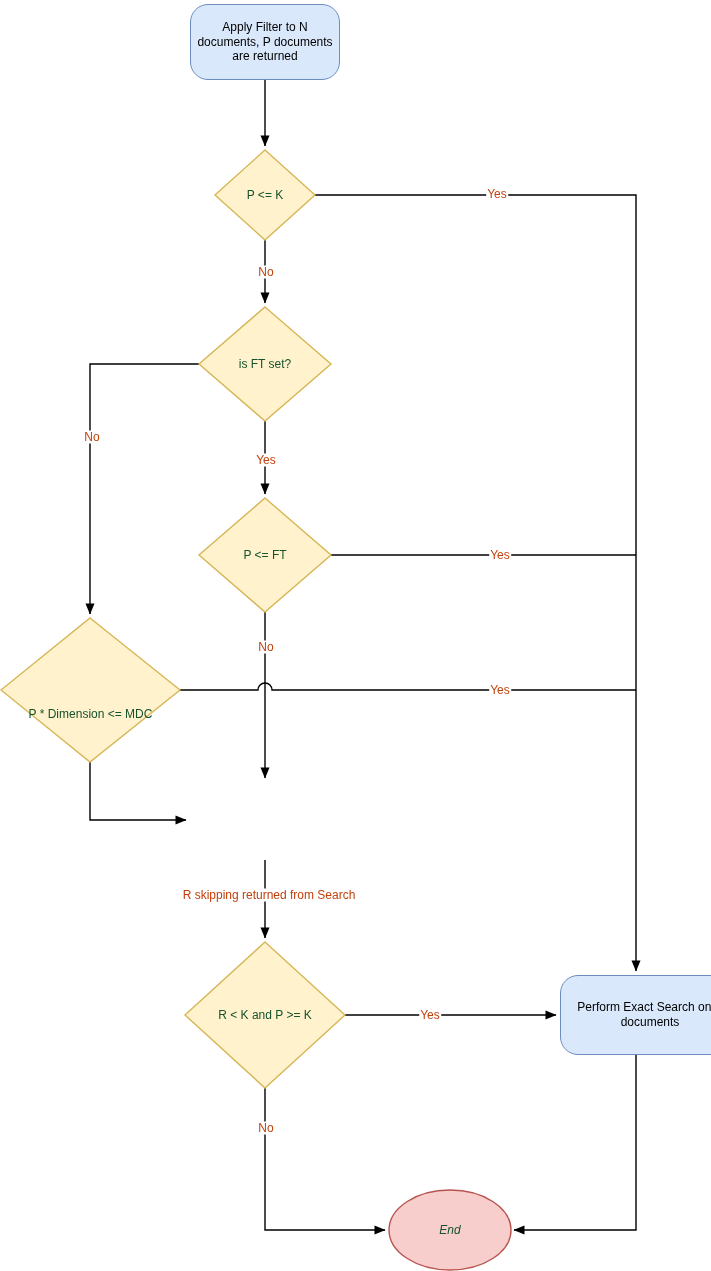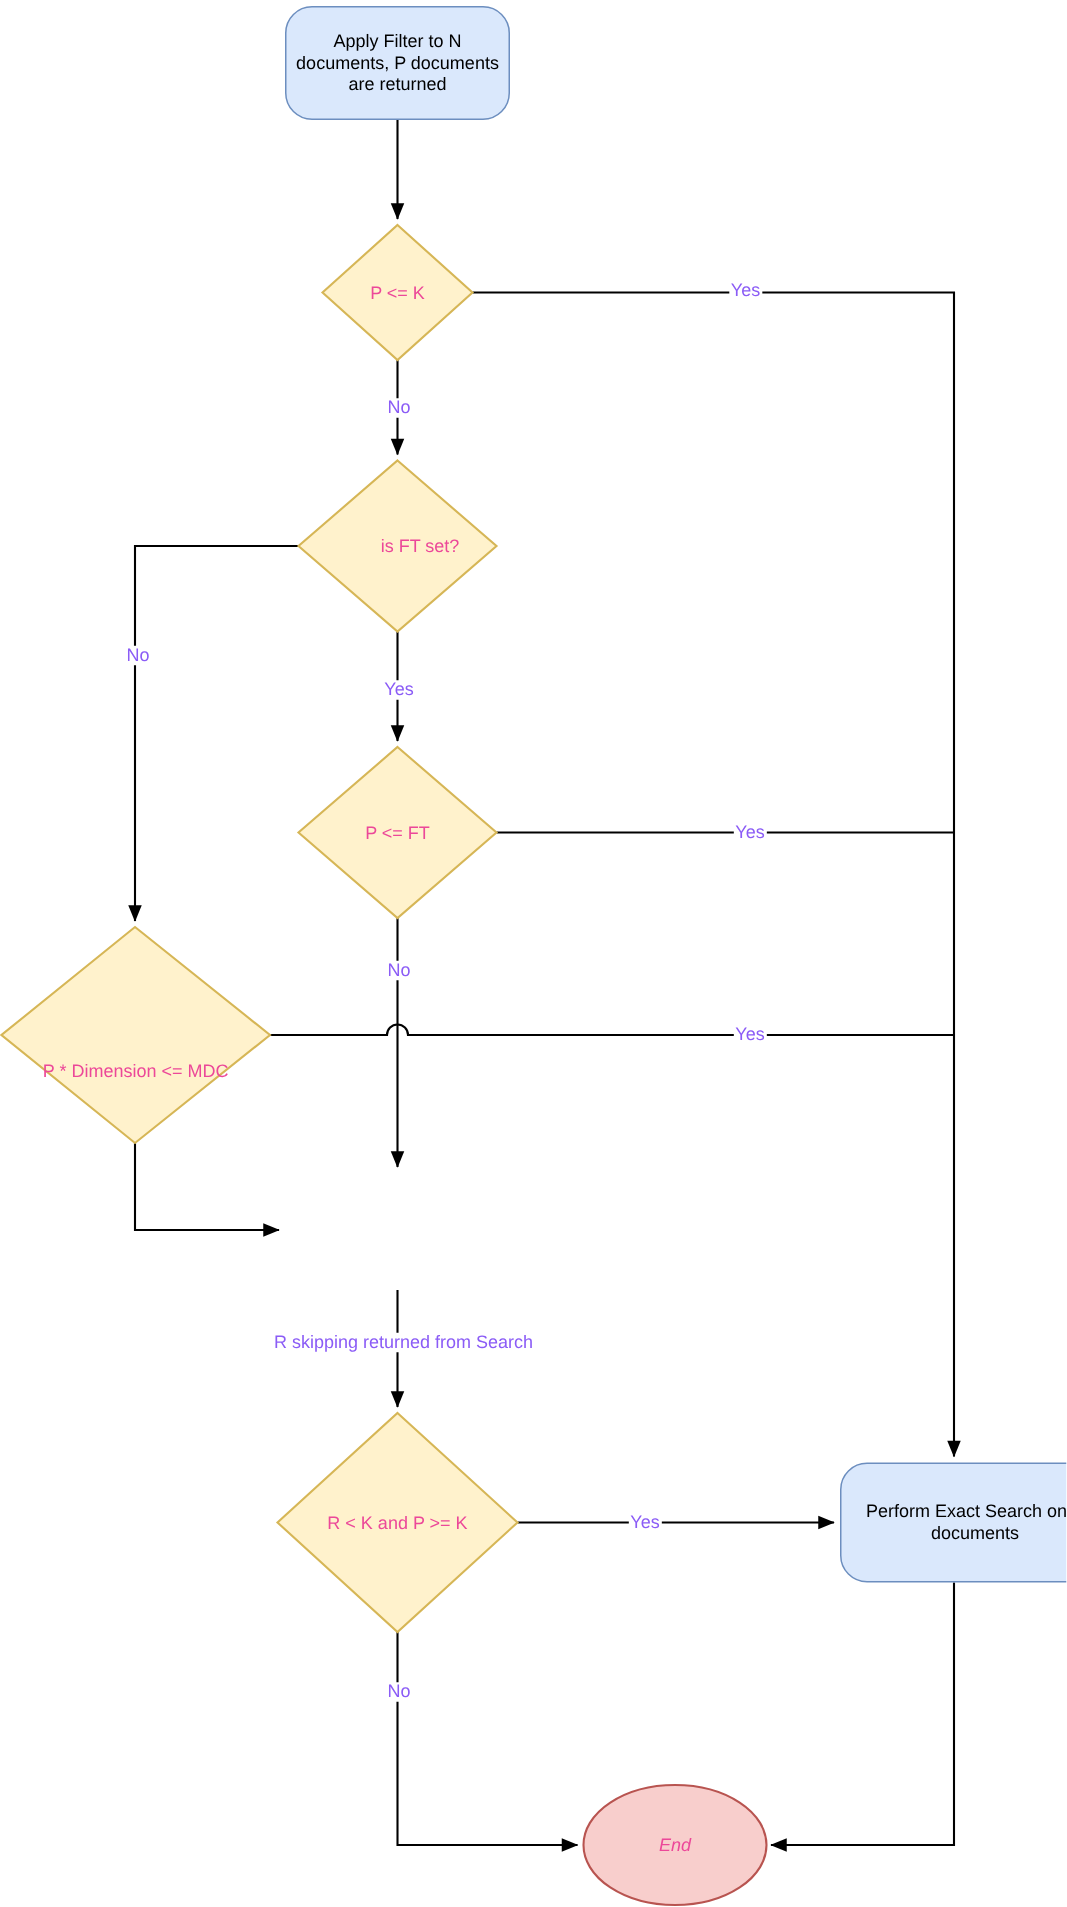--- a/index.html
+++ b/index.html
@@ -12,31 +12,31 @@
   .canvas{
     position:relative;width:711px;height:1271px;background:var(--canvas-bg);
     font-family:"Liberation Sans","DejaVu Sans",sans-serif;overflow:hidden;
   }
   .canvas svg{position:absolute;left:0;top:0;z-index:1;}
   .edge{fill:none;stroke:var(--edge-color);stroke-width:1.4;}
   .diamond{fill:var(--decision-fill);stroke:var(--decision-stroke);stroke-width:1.4;}
   .terminator{fill:var(--terminator-fill);stroke:var(--terminator-stroke);stroke-width:1.4;}
   .node-label{
     position:absolute;z-index:2;display:flex;align-items:center;justify-content:center;
-    text-align:center;font-size:12px;line-height:1.22;color:#ec4899;pointer-events:none;
+    text-align:center;font-size:12px;line-height:1.22;color:#14532d;pointer-events:none;
   }
   .box{
     position:absolute;z-index:2;display:flex;align-items:center;justify-content:center;
     text-align:center;font-size:12px;line-height:1.22;color:#000;
     background:var(--process-fill);border:1.4px solid var(--process-stroke);
     border-radius:18px;box-sizing:border-box;padding:2px;
   }
   .edge-label{
     position:absolute;z-index:3;transform:translate(-50%,-50%);
-    background:var(--canvas-bg);color:#8b5cf6;font-size:12px;line-height:13px;
+    background:var(--canvas-bg);color:#c2410c;font-size:12px;line-height:13px;
     padding:0 1px;white-space:nowrap;
   }
 </style>
 </head>
 <body>
 
 <div class="canvas">
 
   <svg width="711" height="1271" viewBox="0 0 711 1271">
     <defs>
@@ -69,21 +69,21 @@
   </svg>
 
   <div class="box" style="left:190px;top:4px;width:150px;height:76px;">
     <span>Apply Filter to N documents, P documents are returned</span>
   </div>
   <div class="box" style="left:560px;top:975px;width:180px;height:80px;">
     <span>Perform Exact Search on P documents</span>
   </div>
 
   <div class="node-label" style="left:215px;top:183px;width:100px;height:24px;">P &lt;= K</div>
-  <div class="node-label" style="left:214px;top:352px;width:132px;height:24px;">is FT set?</div>
+  <div class="node-label" style="left:199px;top:352px;width:132px;height:24px;">is FT set?</div>
   <div class="node-label" style="left:199px;top:543px;width:132px;height:24px;text-align:right;">P &lt;= FT</div>
   <div class="node-label" style="left:1px;top:702px;width:179px;height:24px;">P * Dimension &lt;= MDC</div>
   <div class="node-label" style="left:185px;top:1003px;width:160px;height:24px;">R &lt; K and P &gt;= K</div>
   <div class="node-label" style="left:389px;top:1218px;width:122px;height:24px;font-style:italic;">End</div>
 
   <span class="edge-label" style="left:497px;top:194px;">Yes</span>
   <span class="edge-label" style="left:266px;top:272px;">No</span>
   <span class="edge-label" style="left:92px;top:437px;">No</span>
   <span class="edge-label" style="left:266px;top:460px;">Yes</span>
   <span class="edge-label" style="left:500px;top:555px;">Yes</span>

